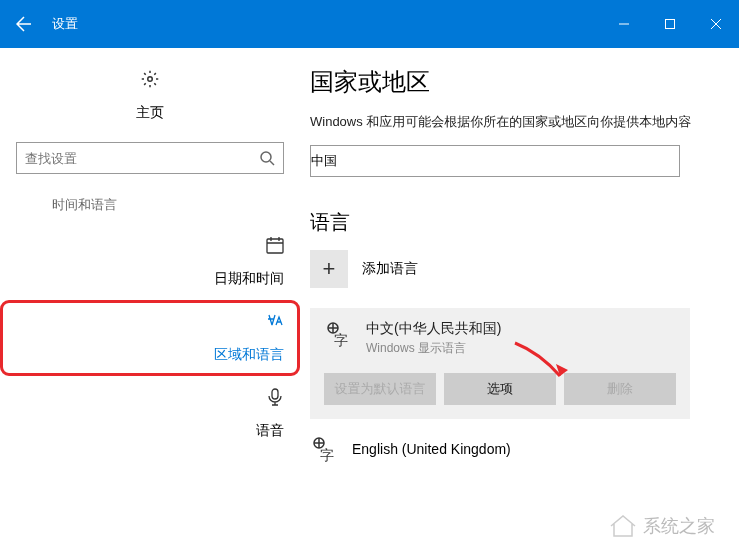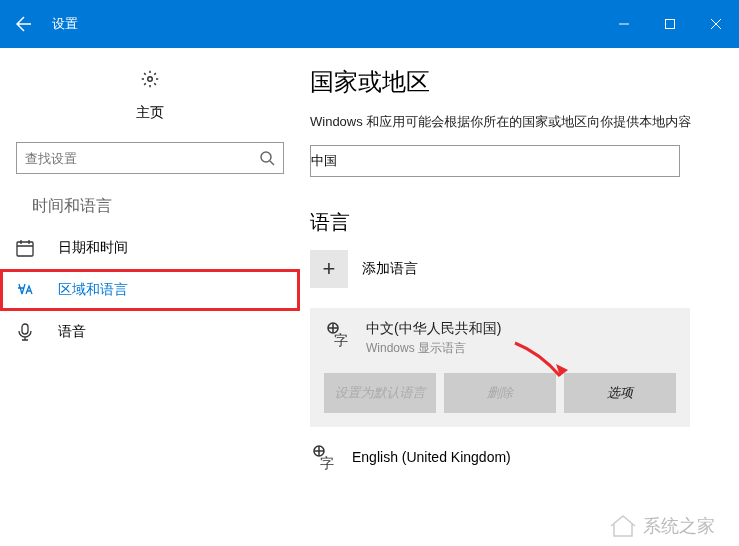--- a/index.html
+++ b/index.html
@@ -17,45 +17,45 @@
     
     .sidebar { width: 300px; padding: 14px 0 0 0; }
     .home-row { display: flex; align-items: center; padding: 8px 16px; gap: 16px; flex-direction: column; }
     .home-row .gear { width: 18px; height: 18px; }
     .home-label { font-size: 14px; }
     
     .search-box { margin: 12px 16px 0 16px; border: 1px solid #999; height: 32px; display: flex; align-items: center; padding: 0 8px; }
     .search-box input { border: none; outline: none; flex: 1; font-size: 13px; color: #666; }
     .search-box .mag { width: 16px; height: 16px; }
     
-    .section-label { font-size: 16px; color: #666; padding: 22px 16px 10px 32px; }
+    .section-label { font-size: 13px; color: #666; padding: 22px 16px 10px 32px; margin-left: 20px; }
     
-    .nav-item { display: flex; align-items: flex-end; padding: 12px 16px; gap: 24px; font-size: 14px; }
+    .nav-item { display: flex; align-items: flex-end; padding: 12px 16px; gap: 16px; font-size: 14px; flex-direction: column; }
     .nav-item .nicon { width: 18px; height: 18px; flex-shrink: 0; }
-    .nav-item.selected { color: #0078d7; }
+    .nav-item.selected { color: #0078d7; border-radius: 9px; }
     .nav-item.highlighted { outline: 3px solid #e8282c; outline-offset: -3px; }
     
     .main { flex: 1; padding: 18px 24px 0 10px; overflow: hidden; }
     .h1 { font-size: 24px; font-weight: 300; margin-bottom: 14px; }
     .desc { font-size: 13px; color: #222; line-height: 1.6; margin-bottom: 12px; }
     .country-box { border: 1px solid #999; height: 32px; display: flex; align-items: center; padding: 0 0; font-size: 13px; width: 370px; margin-bottom: 32px; }
     
     .h2 { font-size: 20px; font-weight: 400; margin-bottom: 14px; }
     
     .add-lang { display: flex; align-items: center; gap: 14px; margin-bottom: 20px; }
     .plus-box { width: 38px; height: 38px; background: #e6e6e6; display: flex; align-items: center; justify-content: center; font-size: 22px; color: #333; }
     .add-lang-label { font-size: 14px; }
     
     .lang-card { background: #f0f0f0; padding: 12px 14px 14px 14px; width: 380px; position: relative; }
     .lang-card-header { display: flex; gap: 14px; margin-bottom: 16px; }
     .lang-icon { width: 28px; height: 28px; flex-shrink: 0; }
     .lang-info .lang-name { font-size: 14px; color: #222; }
     .lang-info .lang-sub { font-size: 12px; color: #888; margin-top: 2px; }
     .lang-actions { display: flex; gap: 8px; }
-    .lang-btn { background: #ccc; border: none; height: 40px; flex: 1; font-size: 13px; color: #555; font-style: italic; }
+    .lang-btn { background: #ccc; border: none; height: 32px; flex: 1; font-size: 13px; color: #555; }
     .lang-btn.disabled { color: #aaa; }
     .lang-btn.active { color: #222; }
     
     .lang-row2 { display: flex; gap: 14px; margin-top: 16px; align-items: center; }
     .lang-row2 .lang-name { font-size: 14px; }
     
     .arrow-annotation { position: absolute; pointer-events: none; }
     
     .watermark { position: absolute; right: 24px; bottom: 8px; font-size: 18px; color: rgba(120,120,120,0.5); font-weight: 300; pointer-events: none; display: flex; align-items: center; gap: 6px; }
     .watermark svg { width: 28px; height: 24px; opacity: 0.5; }
@@ -150,22 +150,22 @@
             <path d="M9 3v10M4 8h10"></path>
             <text x="10" y="25" font-size="14" fill="#333" stroke="none">字</text>
           </svg>
         <div class="lang-info">
           <div class="lang-name">中文(中华人民共和国)</div>
           <div class="lang-sub">Windows 显示语言</div>
         </div>
       </div>
       <div class="lang-actions">
         <button class="lang-btn disabled">设置为默认语言</button>
+        <button class="lang-btn active">选项</button>
         <button class="lang-btn disabled">删除</button>
-        <button class="lang-btn active">选项</button>
       </div>
       <svg class="arrow-annotation" style="left:200px; top:30px;" width="70" height="48" viewBox="0 0 70 48">
           <path d="M5 5 Q 30 15 50 38" stroke="#e8282c" stroke-width="3" fill="none"></path>
           <path d="M50 38 l-4 -12 l12 6 z" fill="#e8282c"></path>
         </svg>
     </div>
 
     <div class="lang-row2">
       <svg class="lang-icon" viewBox="0 0 28 28" fill="none" stroke="#333" stroke-width="1.5">
           <circle cx="9" cy="8" r="5"></circle>

